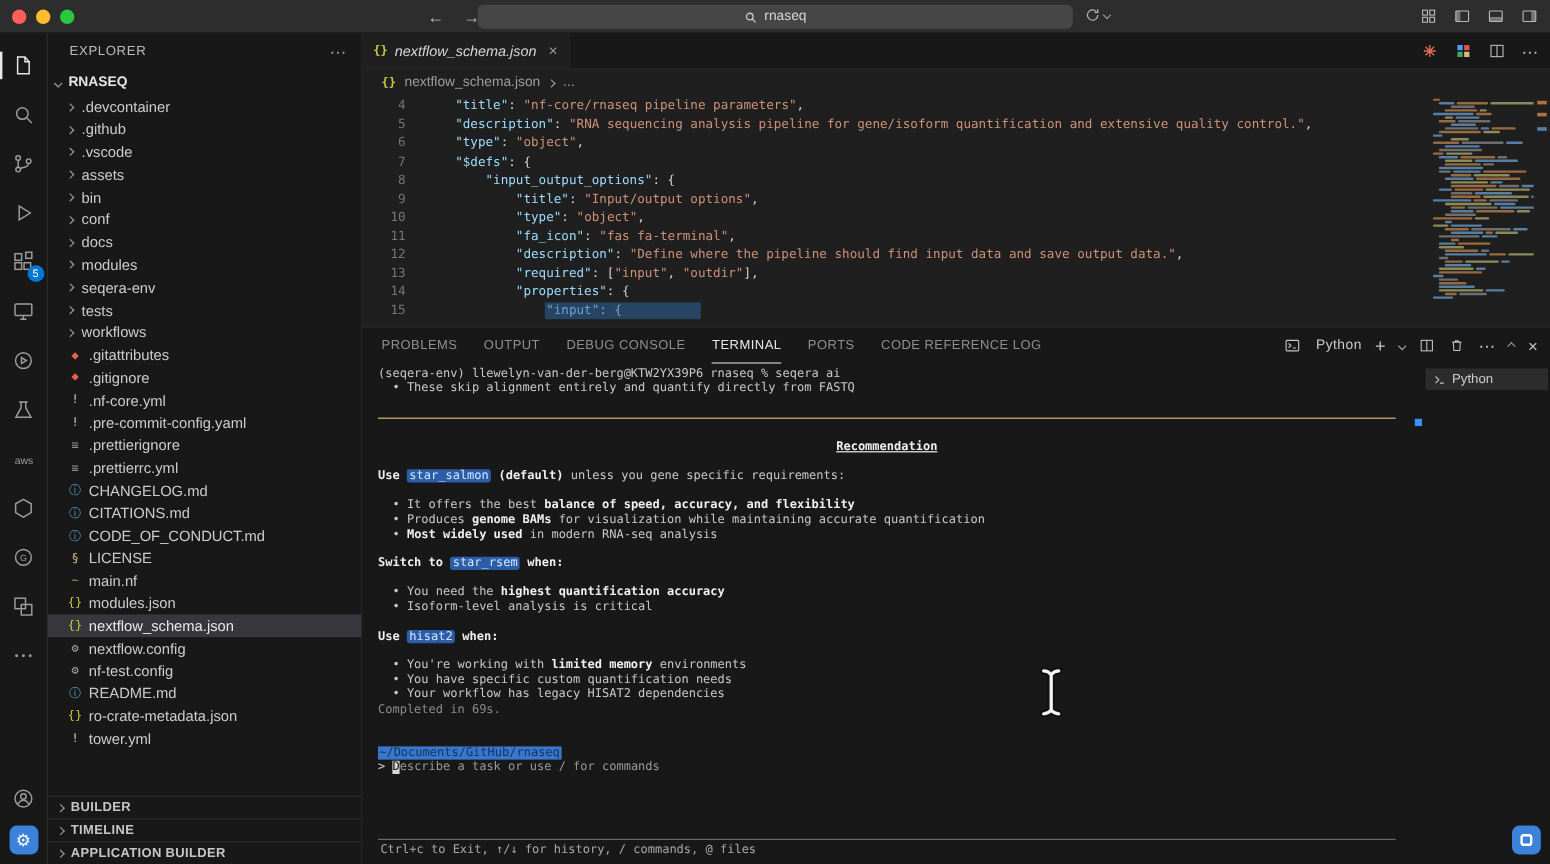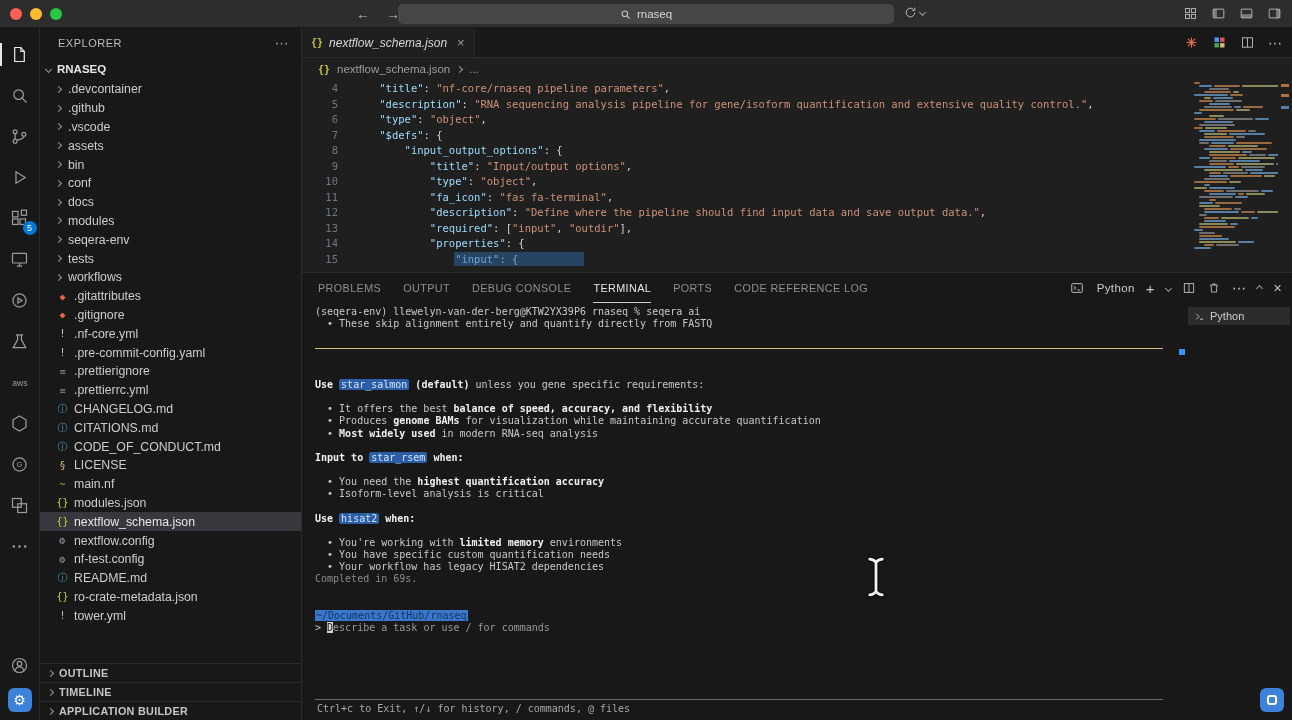--- a/index.html
+++ b/index.html
@@ -374,21 +374,21 @@
           <span class="tree-label">ro-crate-metadata.json</span>
         </div>
         <div class="tree-row">
           <span class="file-icon" style="color: rgb(197, 197, 197);">!</span>
           <span class="tree-label">tower.yml</span>
         </div>
       </div>
     <div class="sections">
         <div class="section-row">
           <span class="chev right"></span>
-          <span>OUTLINE</span>
+          <span>BUILDER</span>
         </div>
         <div class="section-row">
           <span class="chev right"></span>
           <span>TIMELINE</span>
         </div>
         <div class="section-row">
           <span class="chev right"></span>
           <span>APPLICATION BUILDER</span>
         </div>
       </div>
@@ -701,28 +701,29 @@
       </div>
 
       <div class="panel-body">
         <div class="terminal">
           <div>
               <div class="term-line"><span class="ts-plain">(seqera-env) llewelyn-van-der-berg@KTW2YX39P6 rnaseq % seqera ai</span></div>
               <div class="term-line"><span class="ts-plain">  • These skip alignment entirely and quantify directly from FASTQ</span></div>
               <div class="term-line">&nbsp;</div>
               <div class="term-rule"></div>
               <div class="term-line">&nbsp;</div>
+              <div class="term-line center"><span class="ts-title">Recommendation</span></div>
               <div class="term-line">&nbsp;</div>
               <div class="term-line"><span class="ts-bold">Use </span><span class="ts-chip">star_salmon</span><span class="ts-plain"> </span><span class="ts-bold">(default)</span><span class="ts-plain"> unless you gene specific requirements:</span></div>
               <div class="term-line">&nbsp;</div>
               <div class="term-line"><span class="ts-plain">  • It offers the best </span><span class="ts-bold">balance of speed, accuracy, and flexibility</span></div>
               <div class="term-line"><span class="ts-plain">  • Produces </span><span class="ts-bold">genome BAMs</span><span class="ts-plain"> for visualization while maintaining accurate quantification</span></div>
               <div class="term-line"><span class="ts-plain">  • </span><span class="ts-bold">Most widely used</span><span class="ts-plain"> in modern RNA-seq analysis</span></div>
               <div class="term-line">&nbsp;</div>
-              <div class="term-line"><span class="ts-bold">Input to </span><span class="ts-chip">star_rsem</span><span class="ts-bold"> when:</span></div>
+              <div class="term-line"><span class="ts-bold">Switch to </span><span class="ts-chip">star_rsem</span><span class="ts-bold"> when:</span></div>
               <div class="term-line">&nbsp;</div>
               <div class="term-line"><span class="ts-plain">  • You need the </span><span class="ts-bold">highest quantification accuracy</span></div>
               <div class="term-line"><span class="ts-plain">  • Isoform-level analysis is critical</span></div>
               <div class="term-line">&nbsp;</div>
               <div class="term-line"><span class="ts-bold">Use </span><span class="ts-chip">hisat2</span><span class="ts-bold"> when:</span></div>
               <div class="term-line">&nbsp;</div>
               <div class="term-line"><span class="ts-plain">  • You're working with </span><span class="ts-bold">limited memory</span><span class="ts-plain"> environments</span></div>
               <div class="term-line"><span class="ts-plain">  • You have specific custom quantification needs</span></div>
               <div class="term-line"><span class="ts-plain">  • Your workflow has legacy HISAT2 dependencies</span></div>
               <div class="term-line"><span class="ts-dim">Completed in 69s.</span></div>

